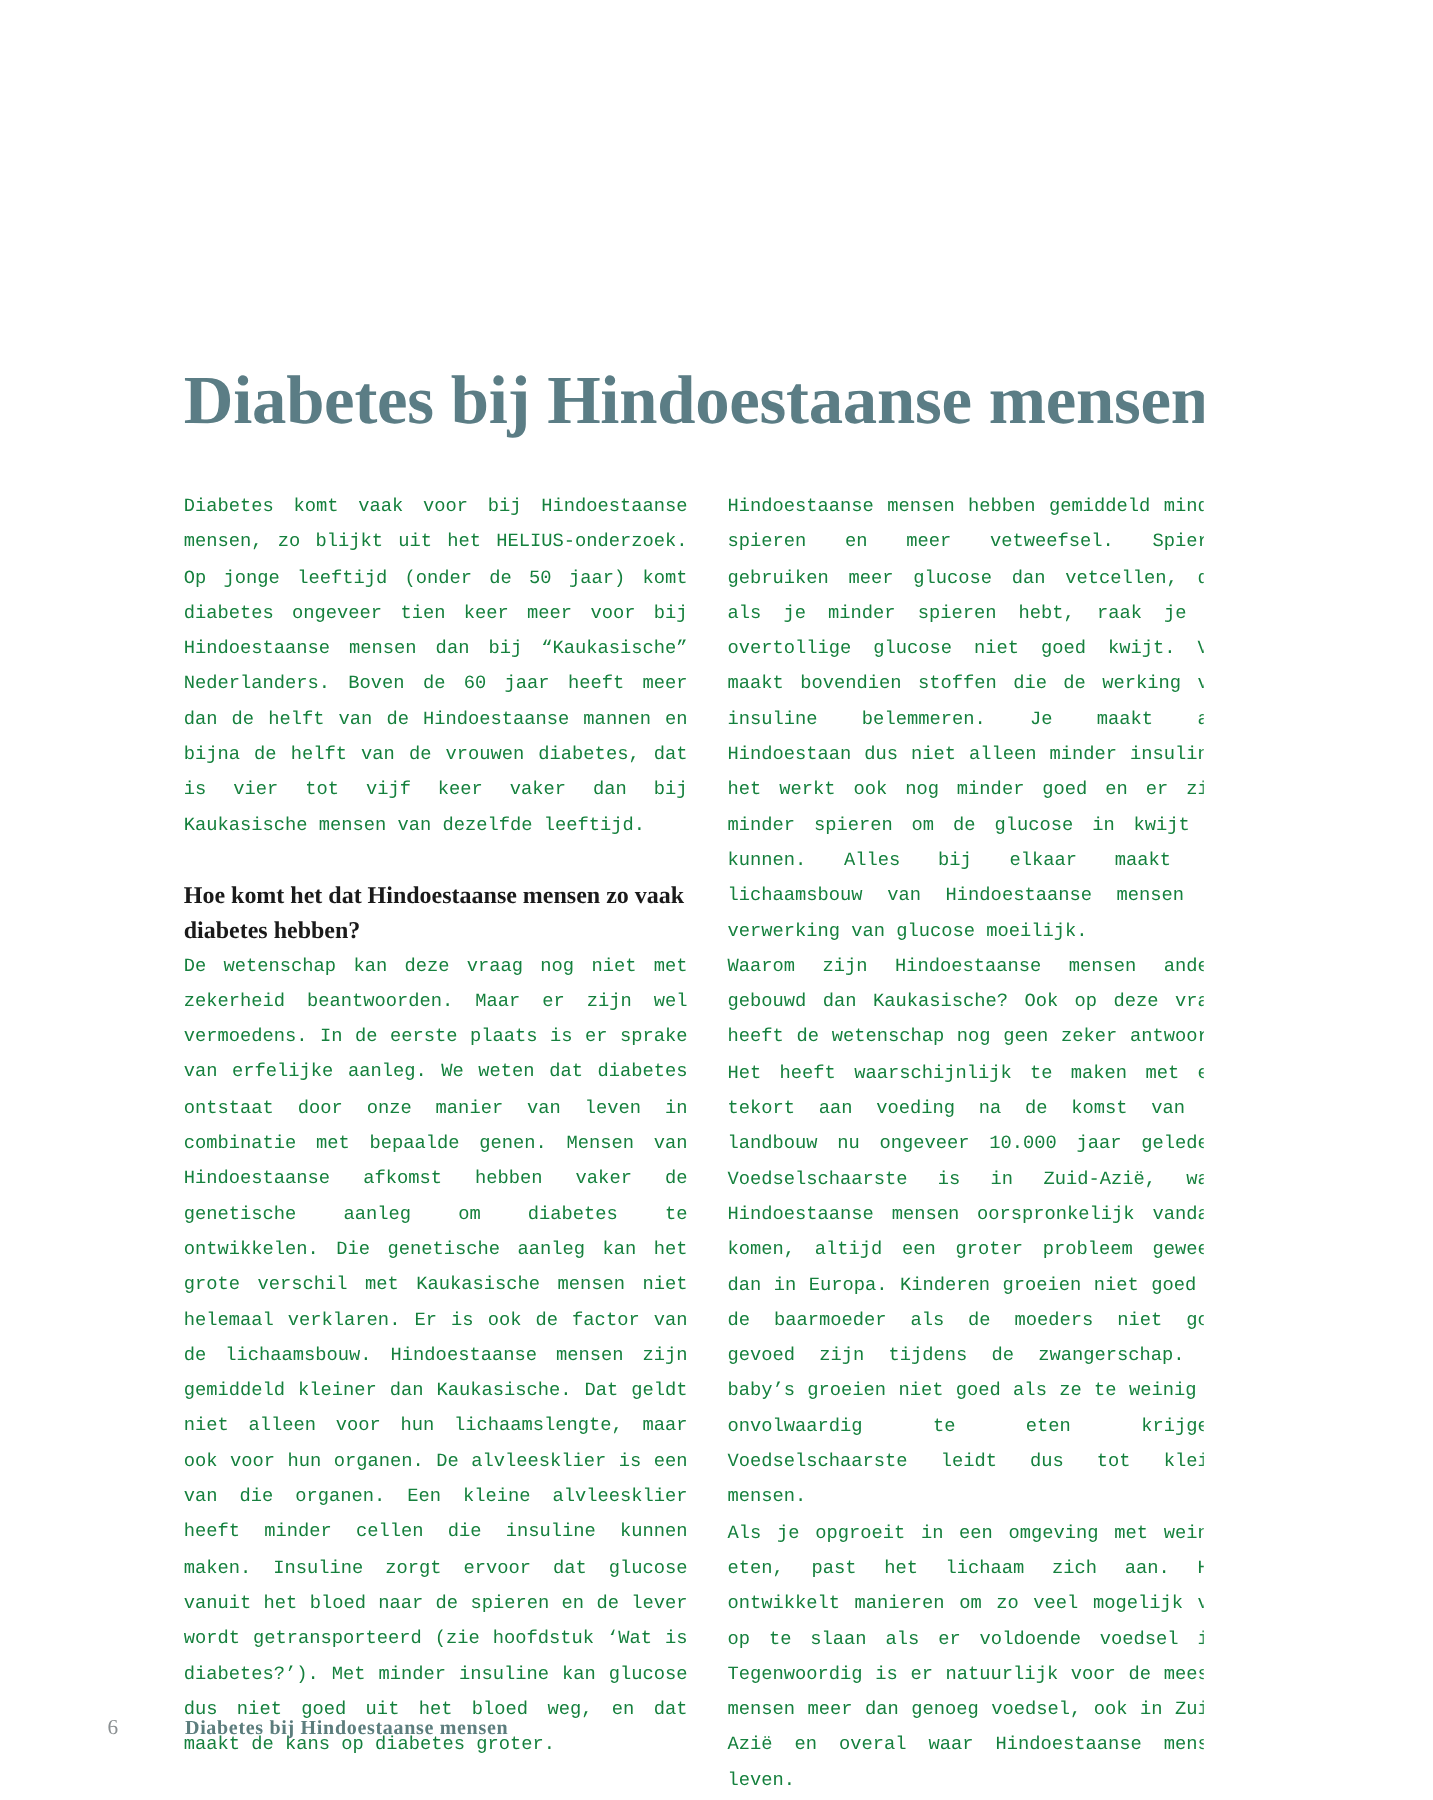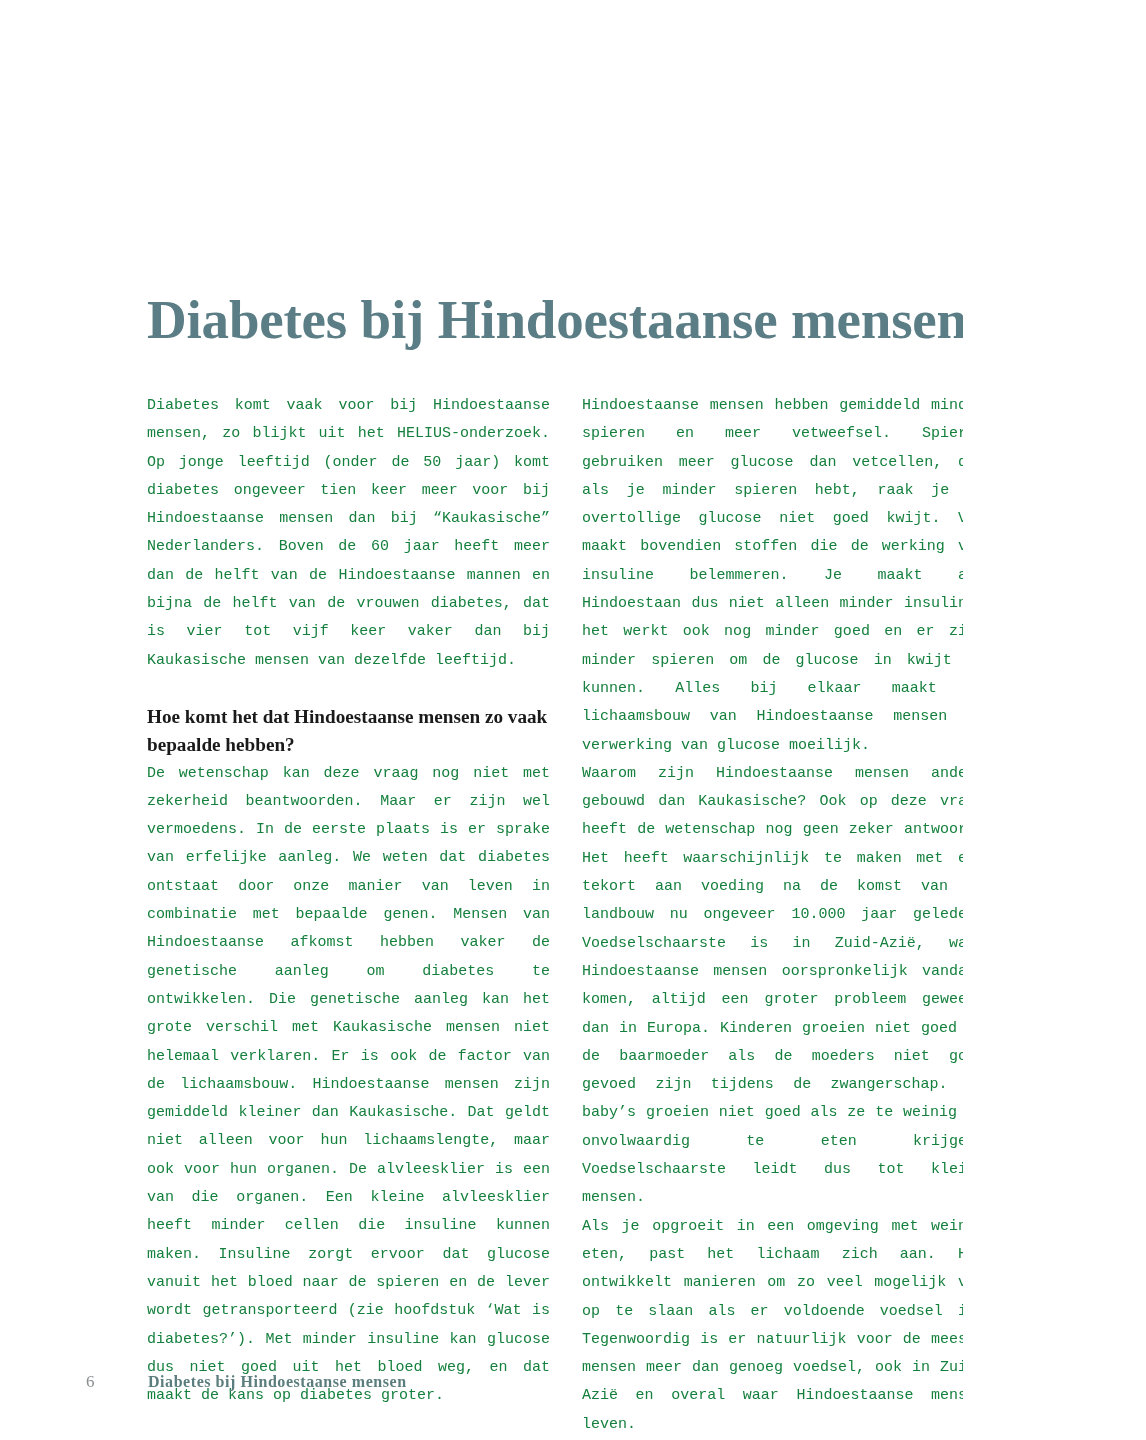--- a/index.html
+++ b/index.html
@@ -101,21 +101,21 @@
 
 <div class="page">
 
   <h1 class="page-title">Diabetes bij Hindoestaanse mensen</h1>
 
   <div class="columns">
 
     <div class="col">
       <p class="para">Diabetes komt vaak voor bij Hindoestaanse mensen, zo blijkt uit het HELIUS-onderzoek. Op jonge leeftijd (onder de 50 jaar) komt diabetes ongeveer tien keer meer voor bij Hindoestaanse mensen dan bij “Kaukasische” Nederlanders. Boven de 60 jaar heeft meer dan de helft van de Hindoestaanse mannen en bijna de helft van de vrouwen diabetes, dat is vier tot vijf keer vaker dan bij Kaukasische mensen van dezelfde leeftijd.</p>
 
-      <p class="subhead gap-before">Hoe komt het dat Hindoestaanse mensen zo vaak bepaalde hebben?</p>
+      <p class="subhead gap-before">Hoe komt het dat Hindoestaanse mensen zo vaak diabetes hebben?</p>
 
       <p class="para">De wetenschap kan deze vraag nog niet met zekerheid beantwoorden. Maar er zijn wel vermoedens. In de eerste plaats is er sprake van erfelijke aanleg. We weten dat diabetes ontstaat door onze manier van leven in combinatie met bepaalde genen. Mensen van Hindoestaanse afkomst hebben vaker de genetische aanleg om diabetes te ontwikkelen. Die genetische aanleg kan het grote verschil met Kaukasische mensen niet helemaal verklaren. Er is ook de factor van de lichaamsbouw. Hindoestaanse mensen zijn gemiddeld kleiner dan Kaukasische. Dat geldt niet alleen voor hun lichaamslengte, maar ook voor hun organen. De alvleesklier is een van die organen. Een kleine alvleesklier heeft minder cellen die insuline kunnen maken. Insuline zorgt ervoor dat glucose vanuit het bloed naar de spieren en de lever wordt getransporteerd (zie hoofdstuk ‘Wat is diabetes?’). Met minder insuline kan glucose dus niet goed uit het bloed weg, en dat maakt de kans op diabetes groter.</p>
     </div>
 
     <div class="col">
       <p class="para">Hindoestaanse mensen hebben gemiddeld minder spieren en meer vetweefsel. Spieren gebruiken meer glucose dan vetcellen, dus als je minder spieren hebt, raak je je overtollige glucose niet goed kwijt. Vet maakt bovendien stoffen die de werking van insuline belemmeren. Je maakt als Hindoestaan dus niet alleen minder insuline, het werkt ook nog minder goed en er zijn minder spieren om de glucose in kwijt te kunnen. Alles bij elkaar maakt de lichaamsbouw van Hindoestaanse mensen de verwerking van glucose moeilijk.</p>
 
 
       <p class="para">Waarom zijn Hindoestaanse mensen anders gebouwd dan Kaukasische? Ook op deze vraag heeft de wetenschap nog geen zeker antwoord. Het heeft waarschijnlijk te maken met een tekort aan voeding na de komst van de landbouw nu ongeveer 10.000 jaar geleden. Voedselschaarste is in Zuid-Azië, waar Hindoestaanse mensen oorspronkelijk vandaan komen, altijd een groter probleem geweest dan in Europa. Kinderen groeien niet goed in de baarmoeder als de moeders niet goed gevoed zijn tijdens de zwangerschap. En baby’s groeien niet goed als ze te weinig of onvolwaardig te eten krijgen. Voedselschaarste leidt dus tot kleine mensen.</p>
 

